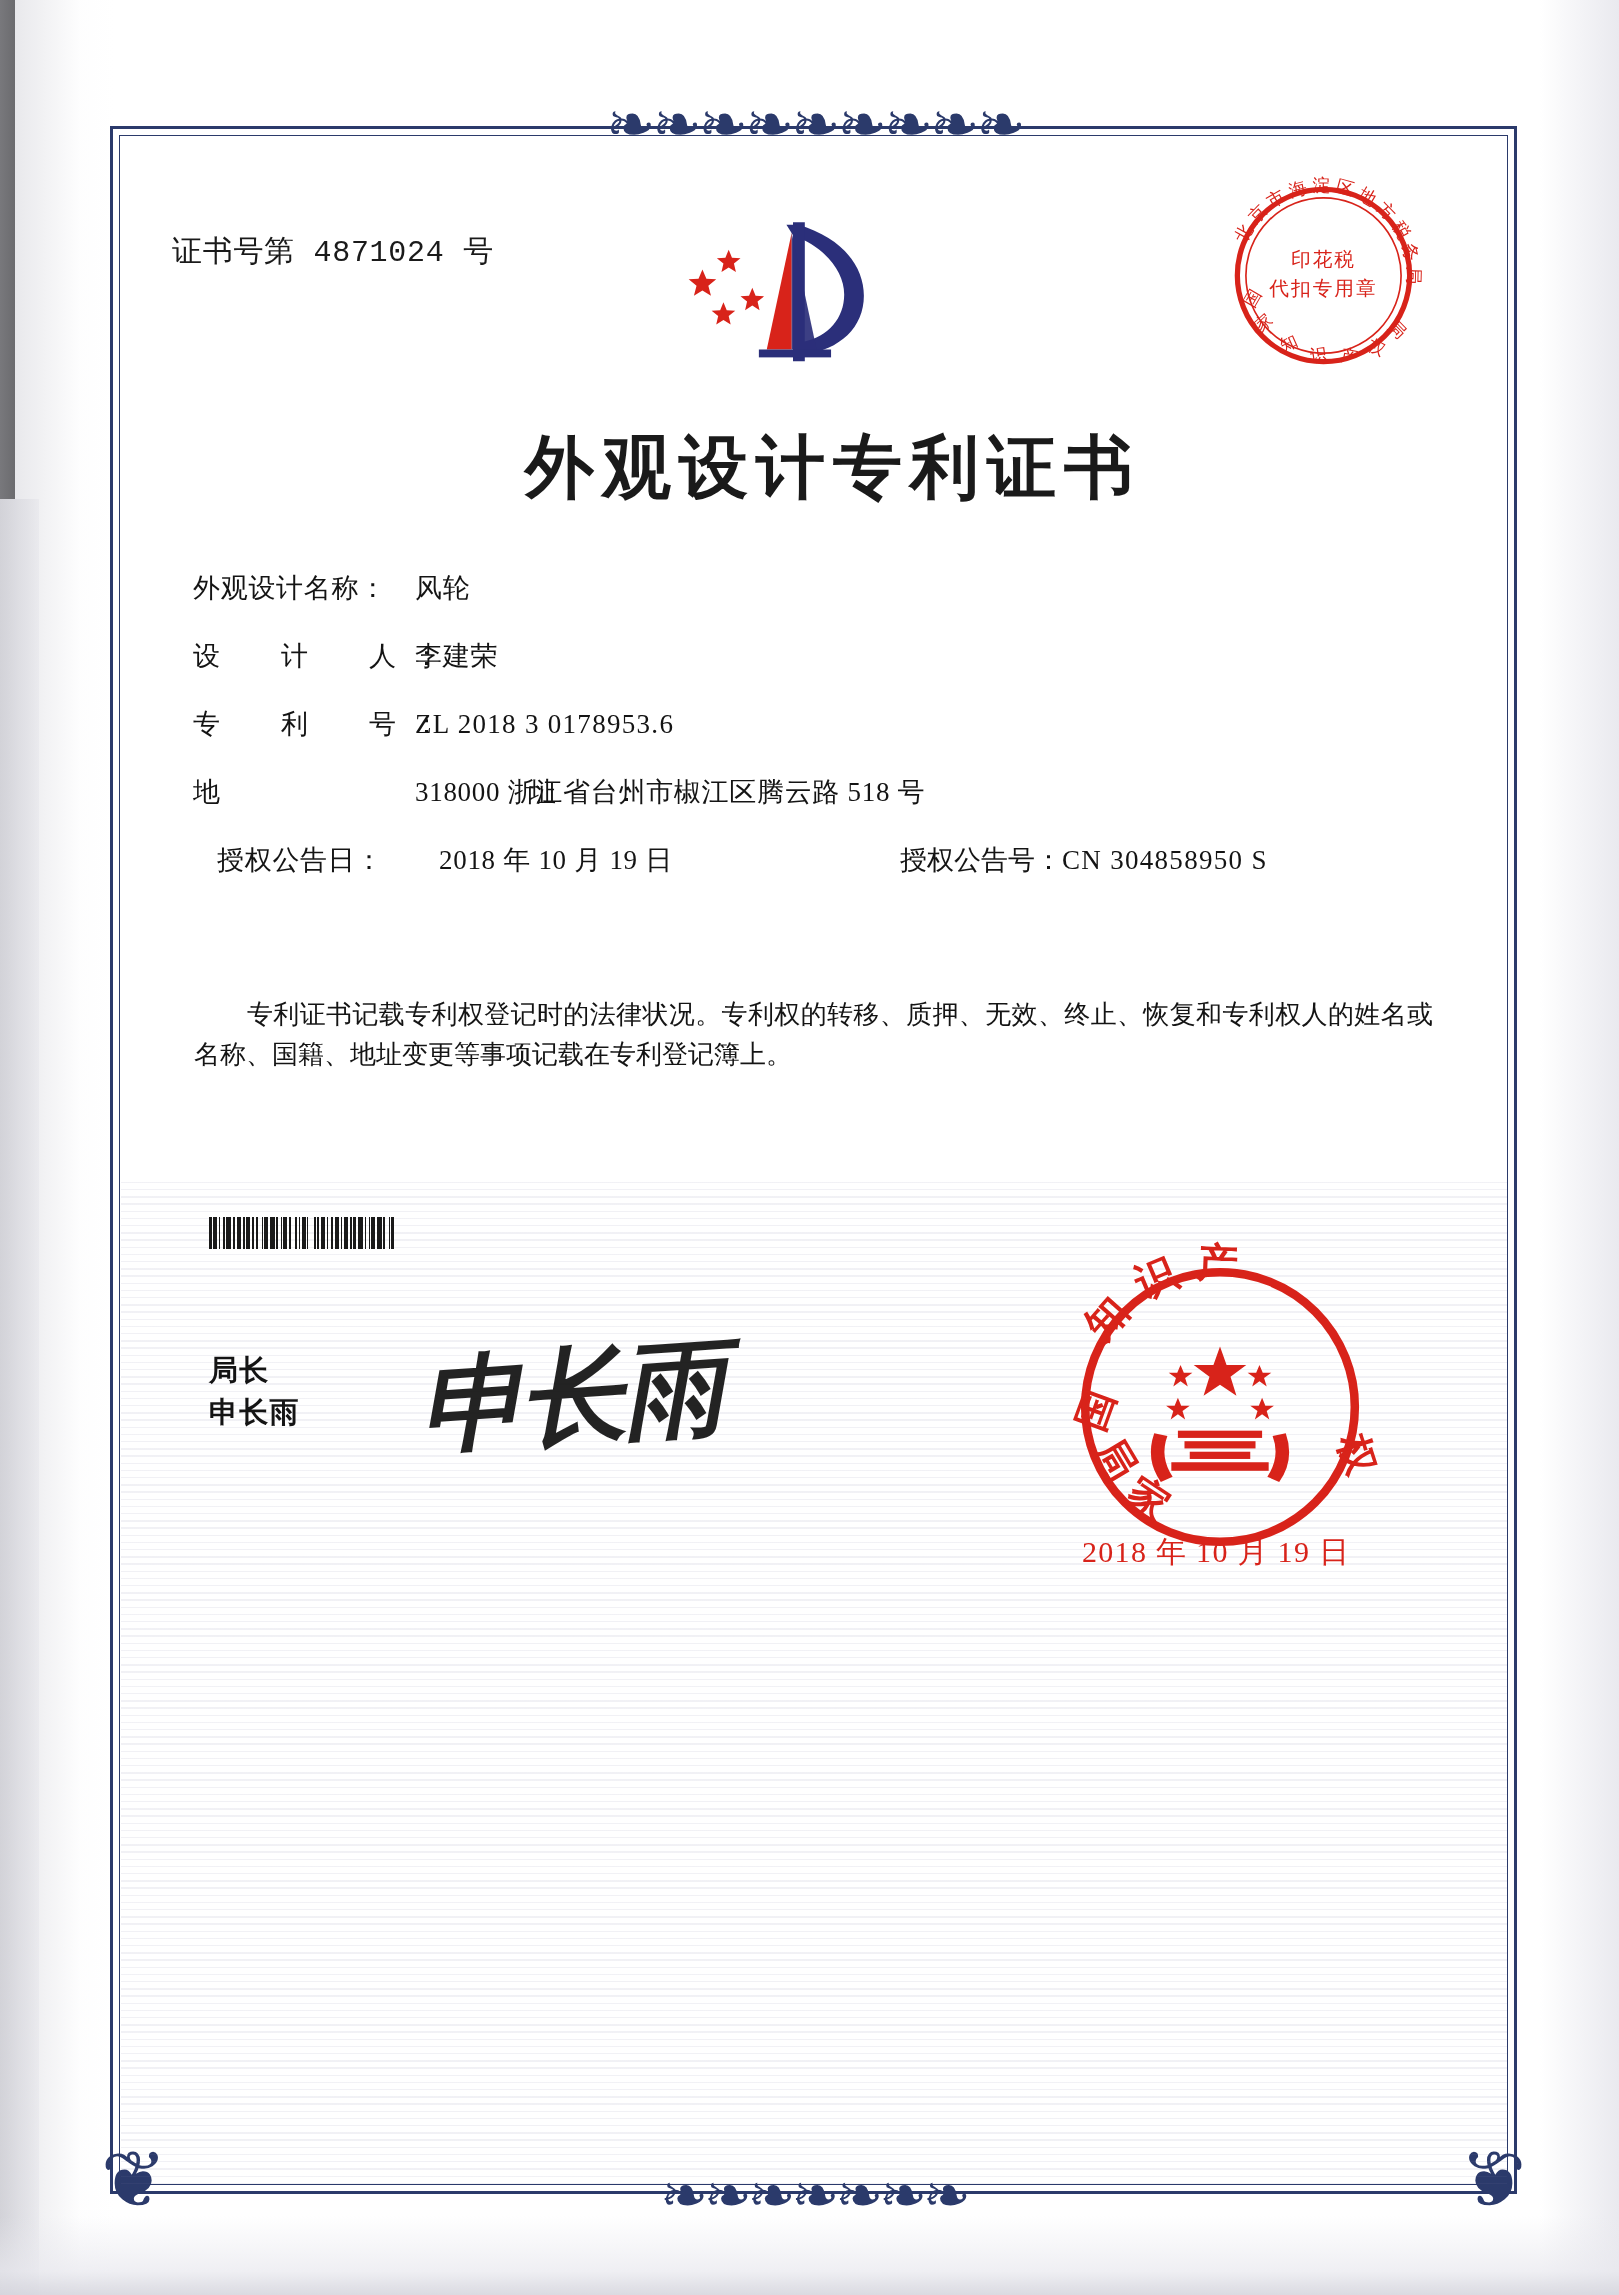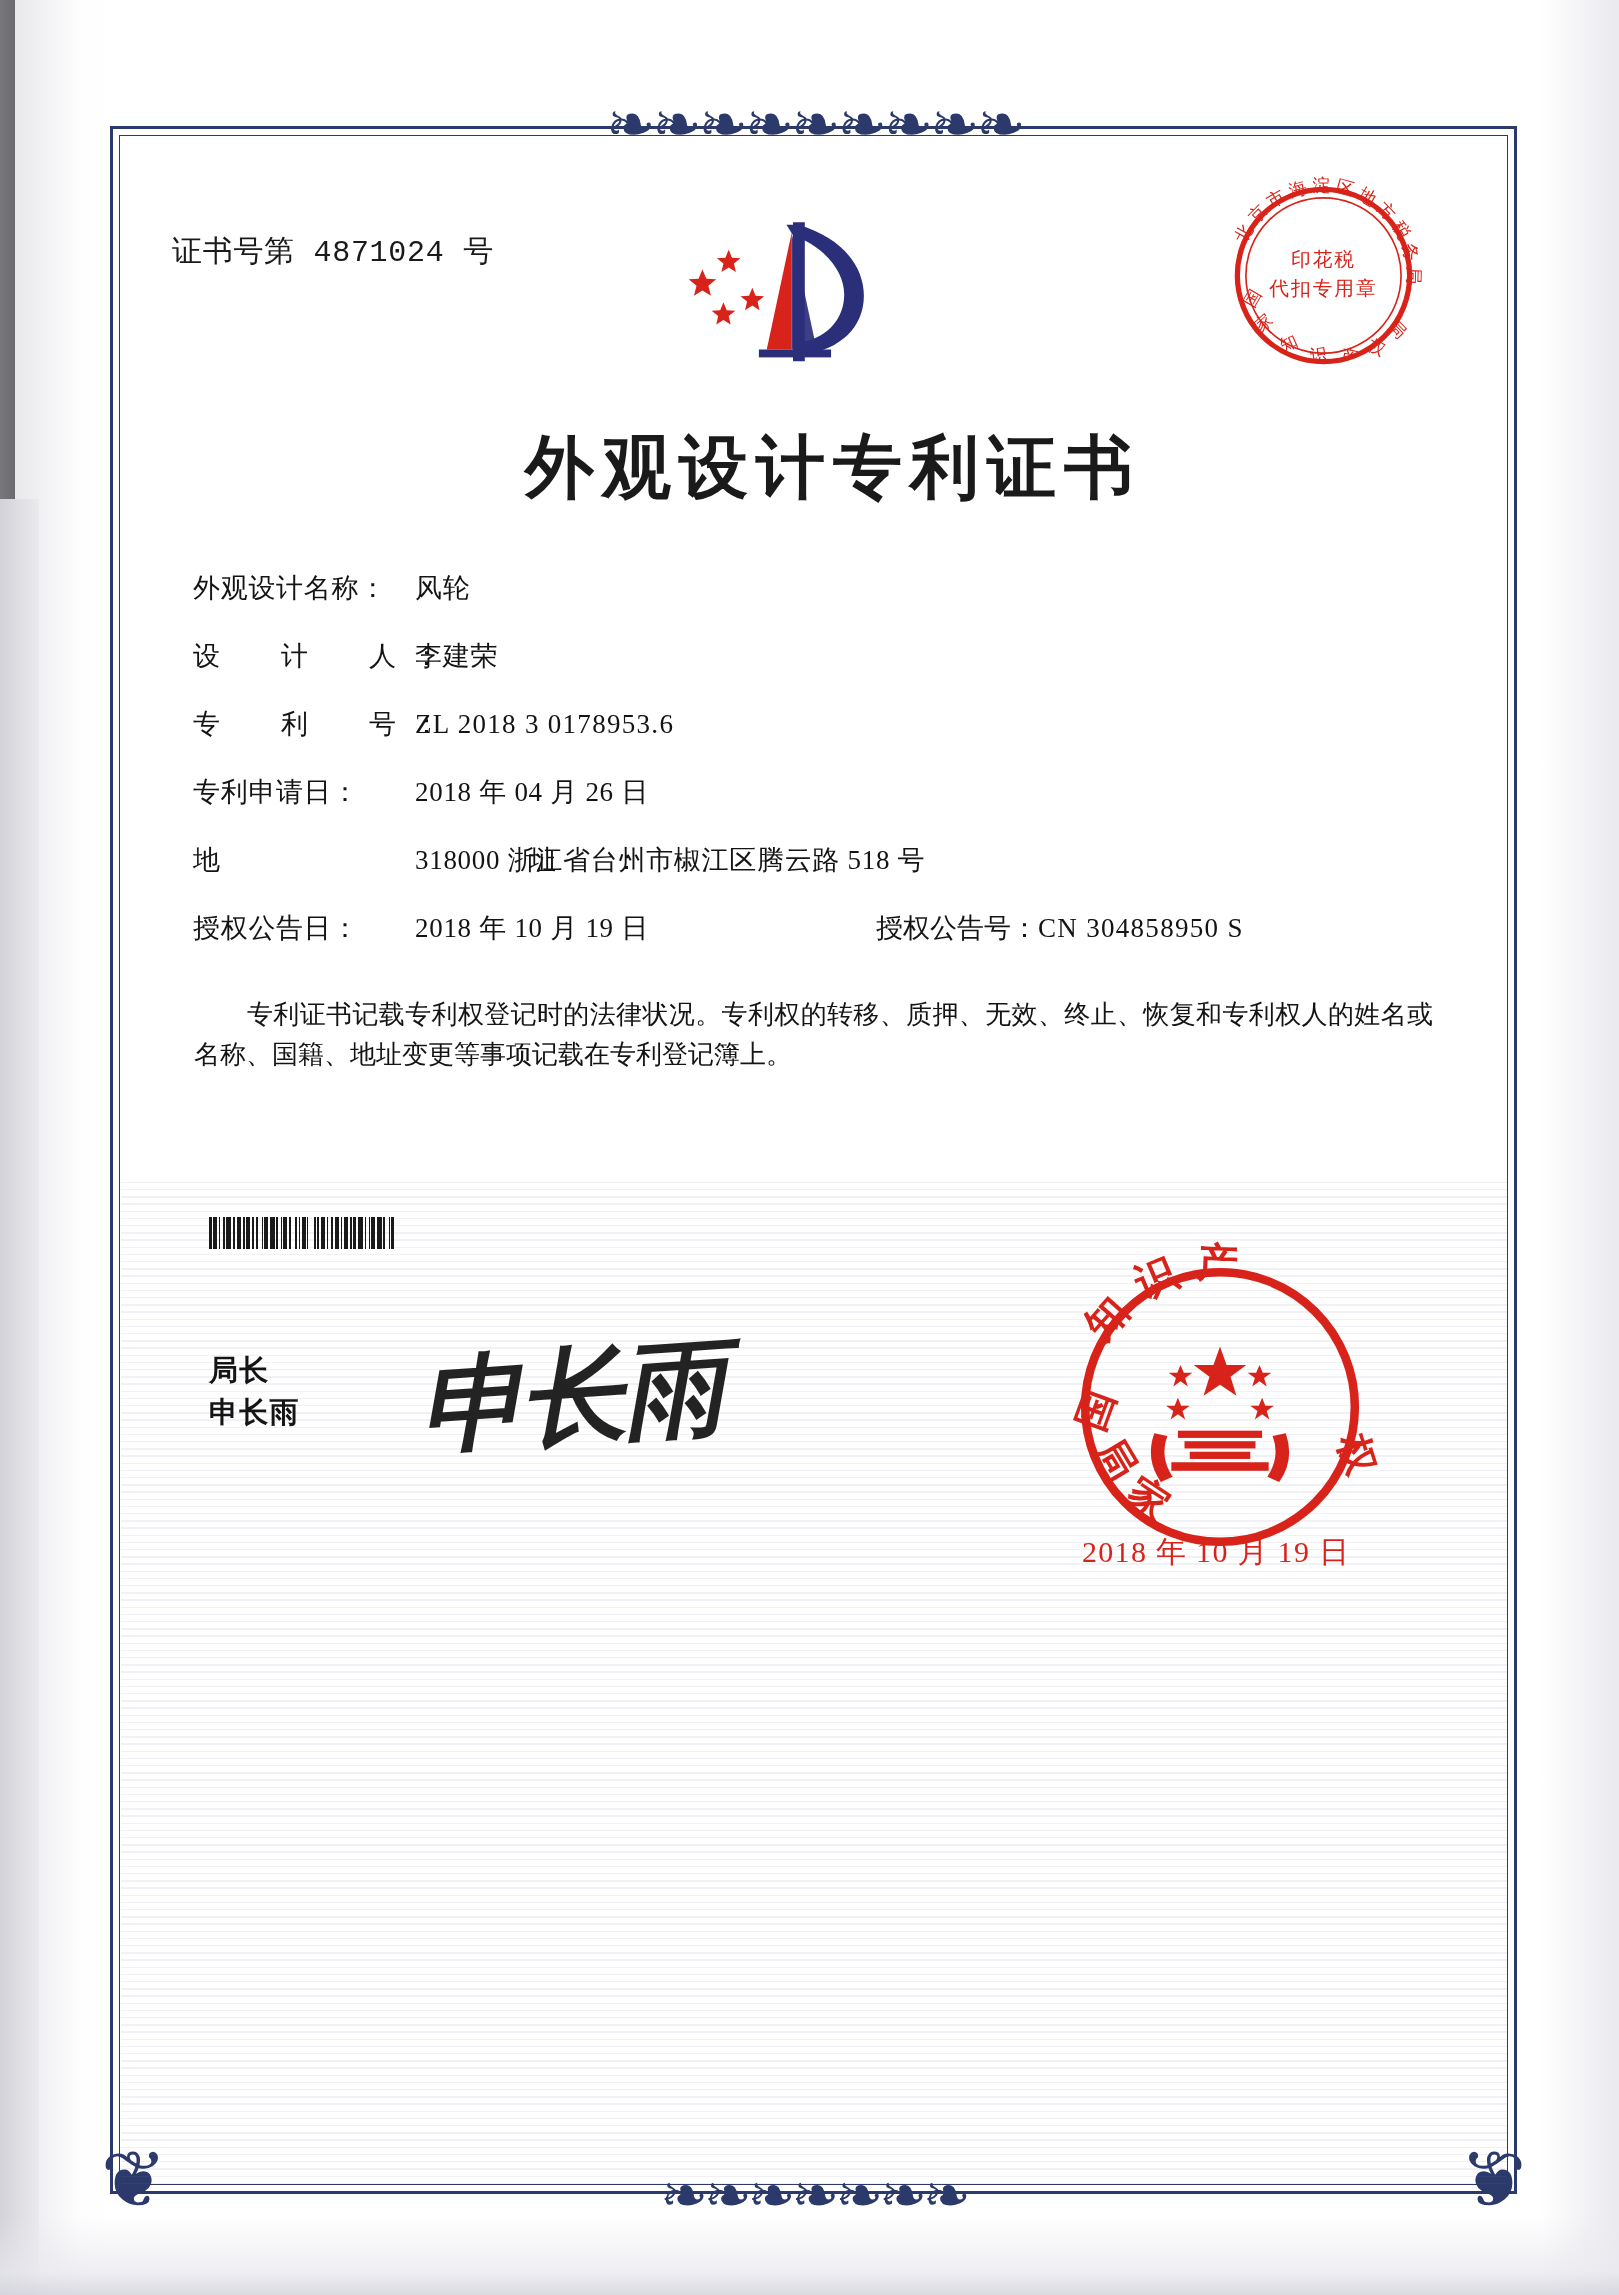--- a/index.html
+++ b/index.html
@@ -169,21 +169,21 @@
     letter-spacing: 0.7px;
   }
   .f-label.sp2 { letter-spacing: 17px; }
   .f-label.sp4 { letter-spacing: 57px; }
   .f-value {
     display: inline-block;
     letter-spacing: 0.7px;
   }
   .mono-num { letter-spacing: 1.3px; }
 
-  .row-split { position: relative; height: 68px; font-size: 27px; color: #141414; white-space: nowrap; }
+  .row-split { position: relative; height: 68px; font-size: 27px; color: #141414; white-space: nowrap; margin-left: 24px; }
   .split-right {
     position: absolute;
     left: 683px;
     top: 0;
   }
 
   
   #body-text {
     position: absolute;
     left: 84px;
@@ -357,23 +357,20 @@
       <div class="field-row">
         <span class="f-label">外观设计名称：</span><span class="f-value">风轮</span>
       </div>
       <div class="field-row">
         <span class="f-label sp2">设　计　人：</span><span class="f-value">李建荣</span>
       </div>
       <div class="field-row">
         <span class="f-label sp2">专　利　号：</span><span class="f-value mono-num">ZL 2018 3 0178953.6</span>
       </div>
       <div class="field-row">
-        <span class="f-label">专利申请日：</span><span class="f-value">2018 年 04 月 26 日</span>
-      </div>
-      <div class="field-row">
         <span class="f-label sp4">地　　　址：</span><span class="f-value">318000 浙江省台州市椒江区腾云路 518 号</span>
       </div>
       <div class="row-split">
         <span class="f-label">授权公告日：</span><span class="f-value">2018 年 10 月 19 日</span>
         <span class="split-right">
           <span>授权公告号：</span><span class="mono-num">CN 304858950 S</span>
         </span>
       </div>
     </div>
 

